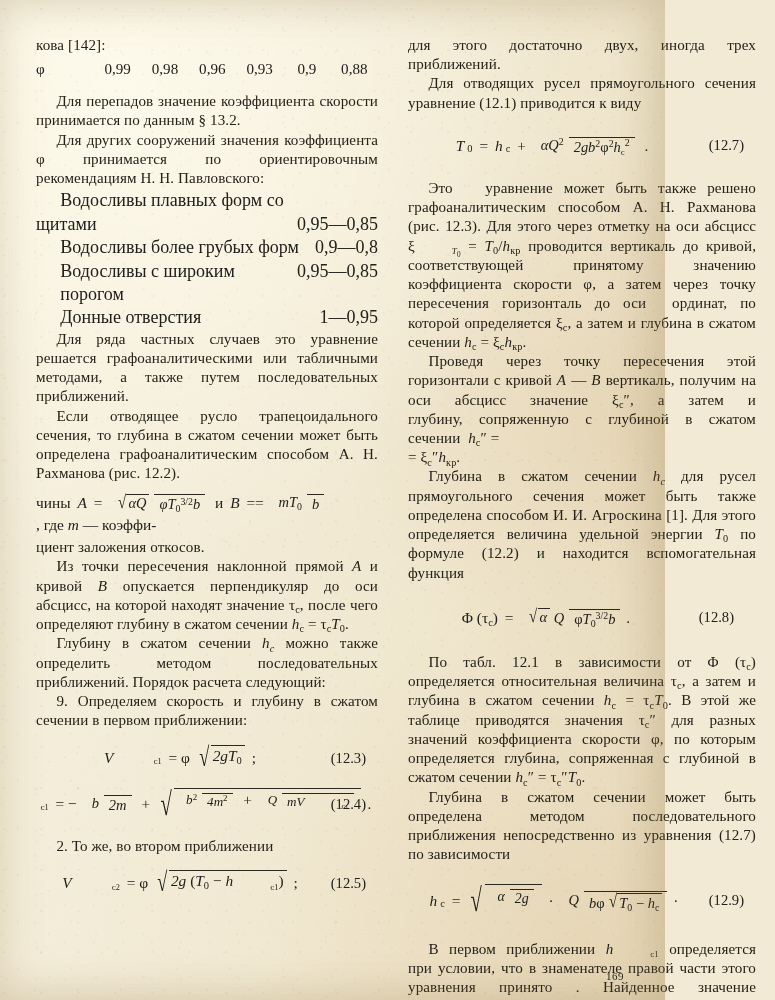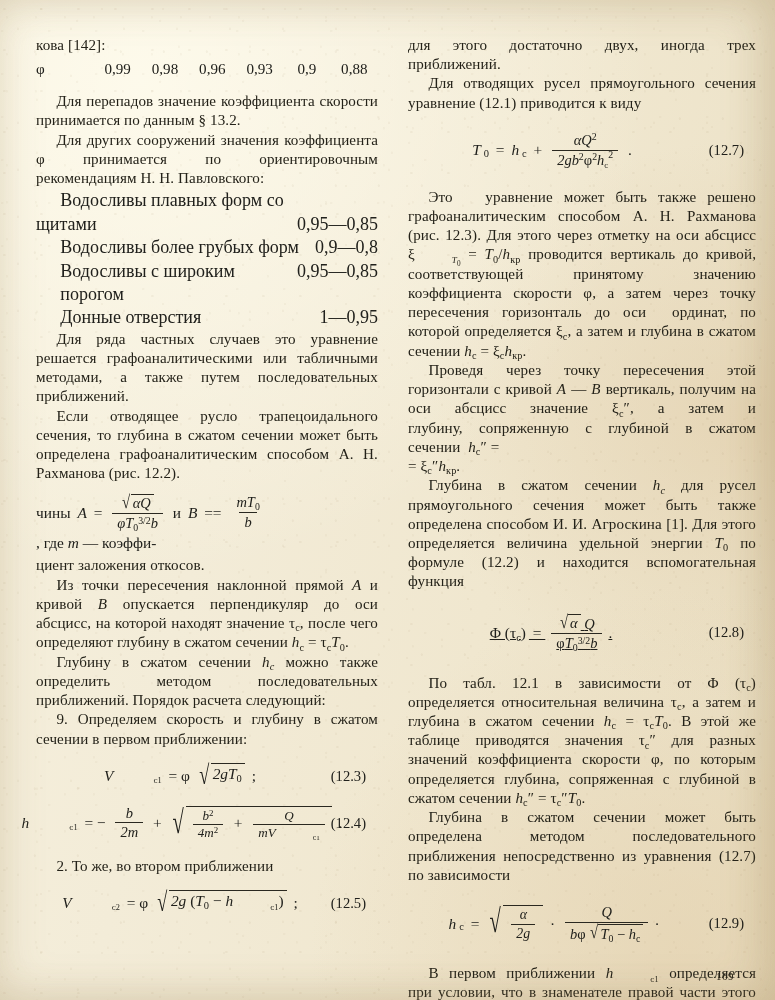--- a/index.html
+++ b/index.html
@@ -10,21 +10,21 @@
     width: 775px;
     height: 1000px;
     overflow: hidden;
     background: #f2ead4;
     font-family: "Liberation Serif", "DejaVu Serif", serif;
     color: #20201c;
   }
 
   #page {
     position: relative;
-    width: 775px;
+    width: 665px;
     height: 1000px;
     box-sizing: border-box;
     background:
       radial-gradient(ellipse 120% 90% at 18% 8%, rgba(255,252,238,0.85) 0%, rgba(255,252,238,0) 55%),
       radial-gradient(ellipse 80% 60% at 88% 95%, rgba(226,206,170,0.55) 0%, rgba(226,206,170,0) 60%),
       radial-gradient(ellipse 60% 40% at 96% 42%, rgba(222,200,163,0.5) 0%, rgba(222,200,163,0) 70%),
       linear-gradient(103deg, #f6f0dd 0%, #f3ecd8 32%, #f0e7cf 62%, #eadfc3 100%);
   }
   
   #grain {
@@ -131,21 +131,21 @@
     display: inline-flex;
     align-items: center;
     gap: 3px;
     padding-right: 54px;
   }
   .it { font-style: italic; }
 
   
   .frac {
     display: inline-flex;
-    flex-direction: column;
+    flex-direction: row;
     align-items: center;
     vertical-align: middle;
     margin: 0 3px;
     font-size: .94em;
   }
   .frac .num {
     padding: 0 5px 1px 5px;
     line-height: 1.08;
     white-space: nowrap;
   }
@@ -374,21 +374,21 @@
         <span class="tag">(12.7)</span>
       </div>
 
       <p class="ind">Это&nbsp;&nbsp; уравнение может быть также решено графоаналитическим способом А. Н. Рахманова (рис. 12.3). Для этого через отметку на оси абсцисс <span class="inl">ξ<span class="sub2"><span class="it">T</span><sub style="font-size:.8em">0</sub></span> = <span class="it">T</span><sub>0</sub>/<span class="it">h</span><sub>кр</sub></span> проводится вертикаль до кривой, соответствующей принятому значению коэффициента скорости φ, а затем через точку пересечения горизонталь до оси&nbsp; ординат, по которой определяется <span class="inl">ξ<sub>c</sub></span>, а затем и глубина в сжатом сечении <span class="inl"><span class="it">h</span><sub>c</sub> = ξ<sub>c</sub><span class="it">h</span><sub>кр</sub></span>.</p>
 
       <p class="ind">Проведя через точку пересечения этой горизонтали с кривой <span class="it">A</span> — <span class="it">B</span> вертикаль, получим на оси абсцисс значение <span class="inl">ξ<sub>c</sub>″</span>, а затем и глубину,&nbsp;сопряженную с глубиной в сжатом сечении&nbsp;&nbsp;<span class="inl"><span class="it">h</span><sub>c</sub>″ =</span></p>
       <p class="noind">= <span class="inl">ξ<sub>c</sub>″<span class="it">h</span><sub>кр</sub></span>.</p>
 
       <p class="ind">Глубина в сжатом сечении <span class="it inl">h<sub>c</sub></span> для русел прямоугольного сечения может быть также определена способом И. И. Агроскина [1]. Для этого определяется величина удельной энергии <span class="inl"><span class="it">T</span><sub>0</sub></span> по формуле (12.2) и находится вспомогательная функция</p>
 
-      <div class="formula" style="margin:22px 0 22px 0;text-decoration:underline;">
+      <div class="formula" style="margin:22px 10px 22px 0;">
         <span class="fbody" style="padding-right:62px;">
           <span>Φ&nbsp;(τ<sub>c</sub>)</span>
           <span>&nbsp;=&nbsp;</span>
           <span class="frac">
             <span class="num"><span class="rad">
                   <span class="sign">√</span>
                   <span class="radicand"><span class="it">α</span></span>
                 </span>&nbsp;<span class="it">Q</span></span>
             <span class="den">φ<span class="it">T</span><sub>0</sub><sup>3/2</sup><span class="it">b</span></span>
           </span>

